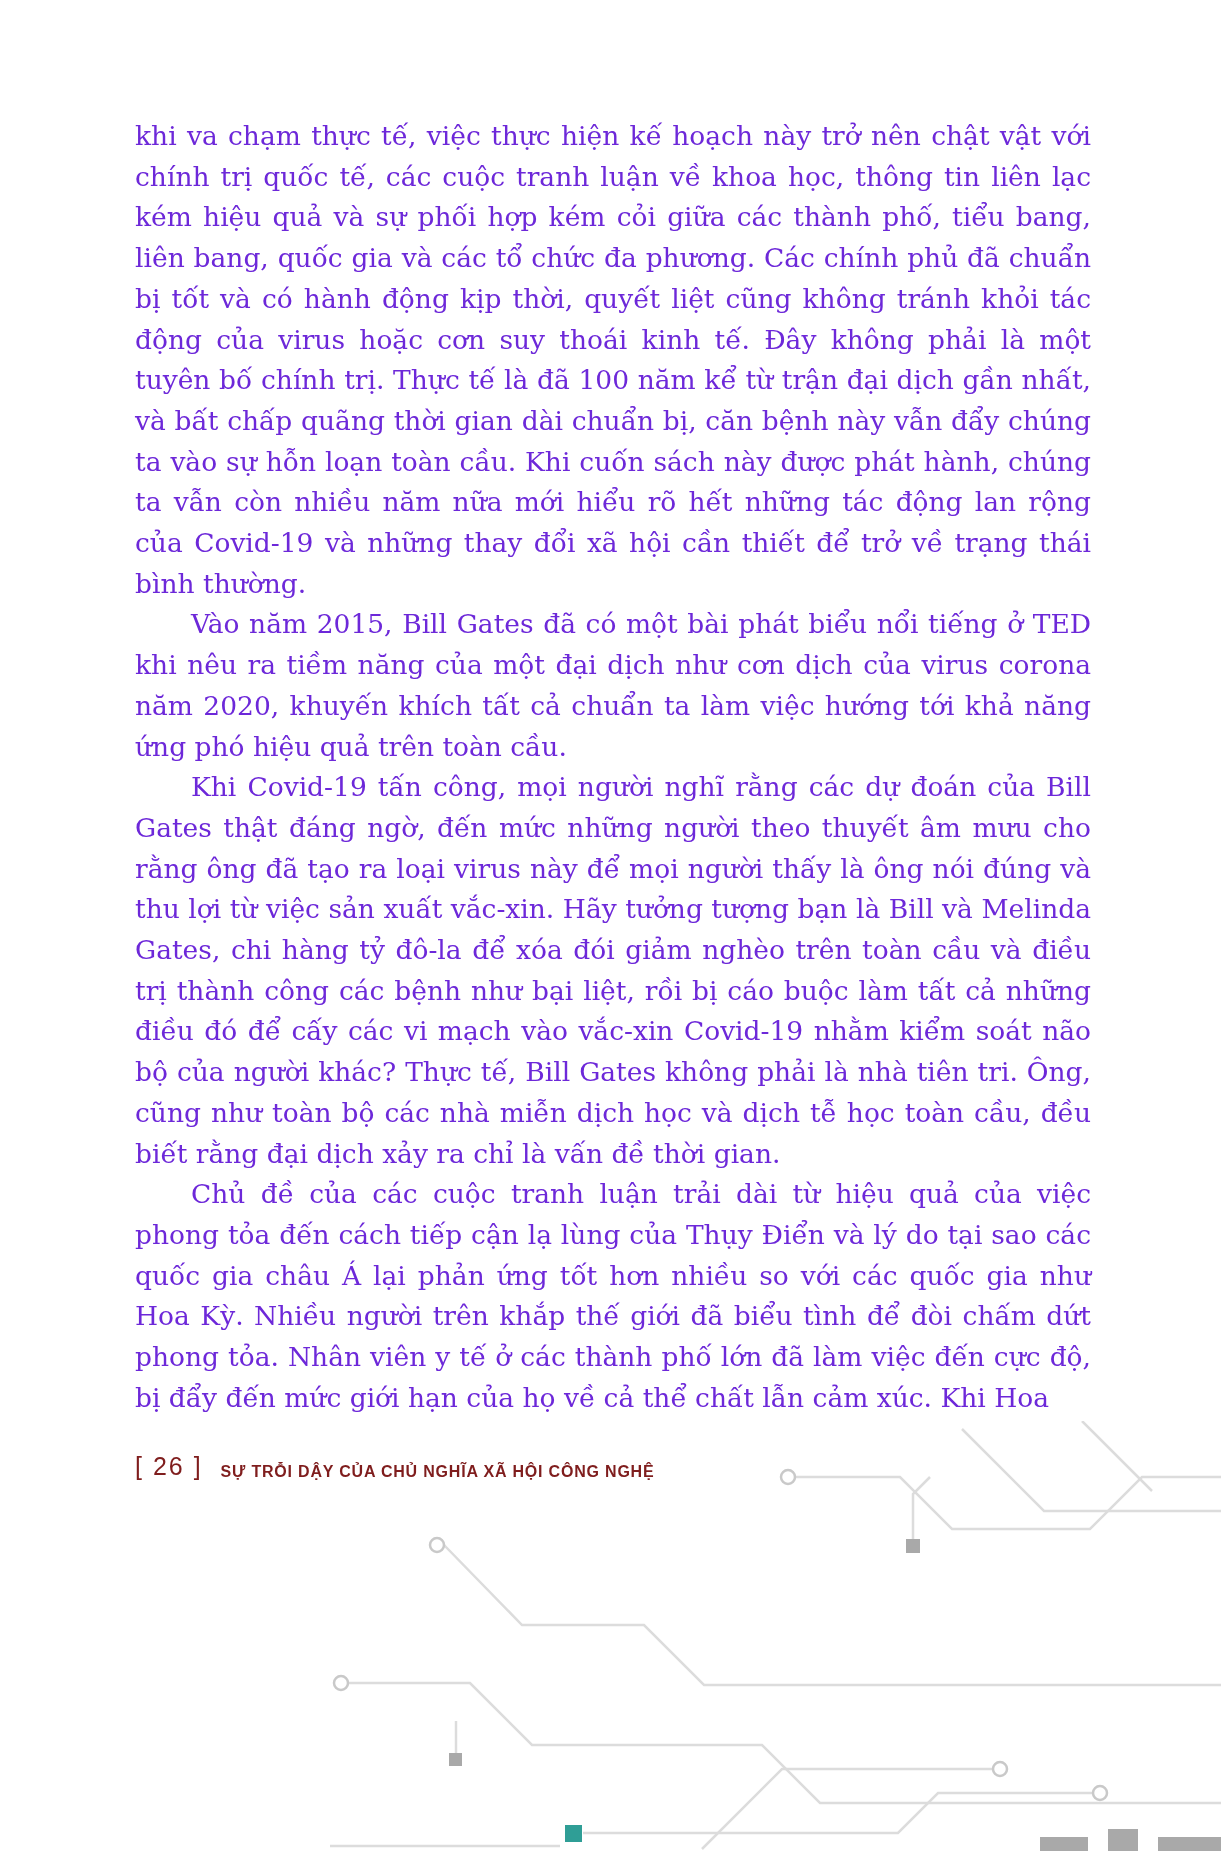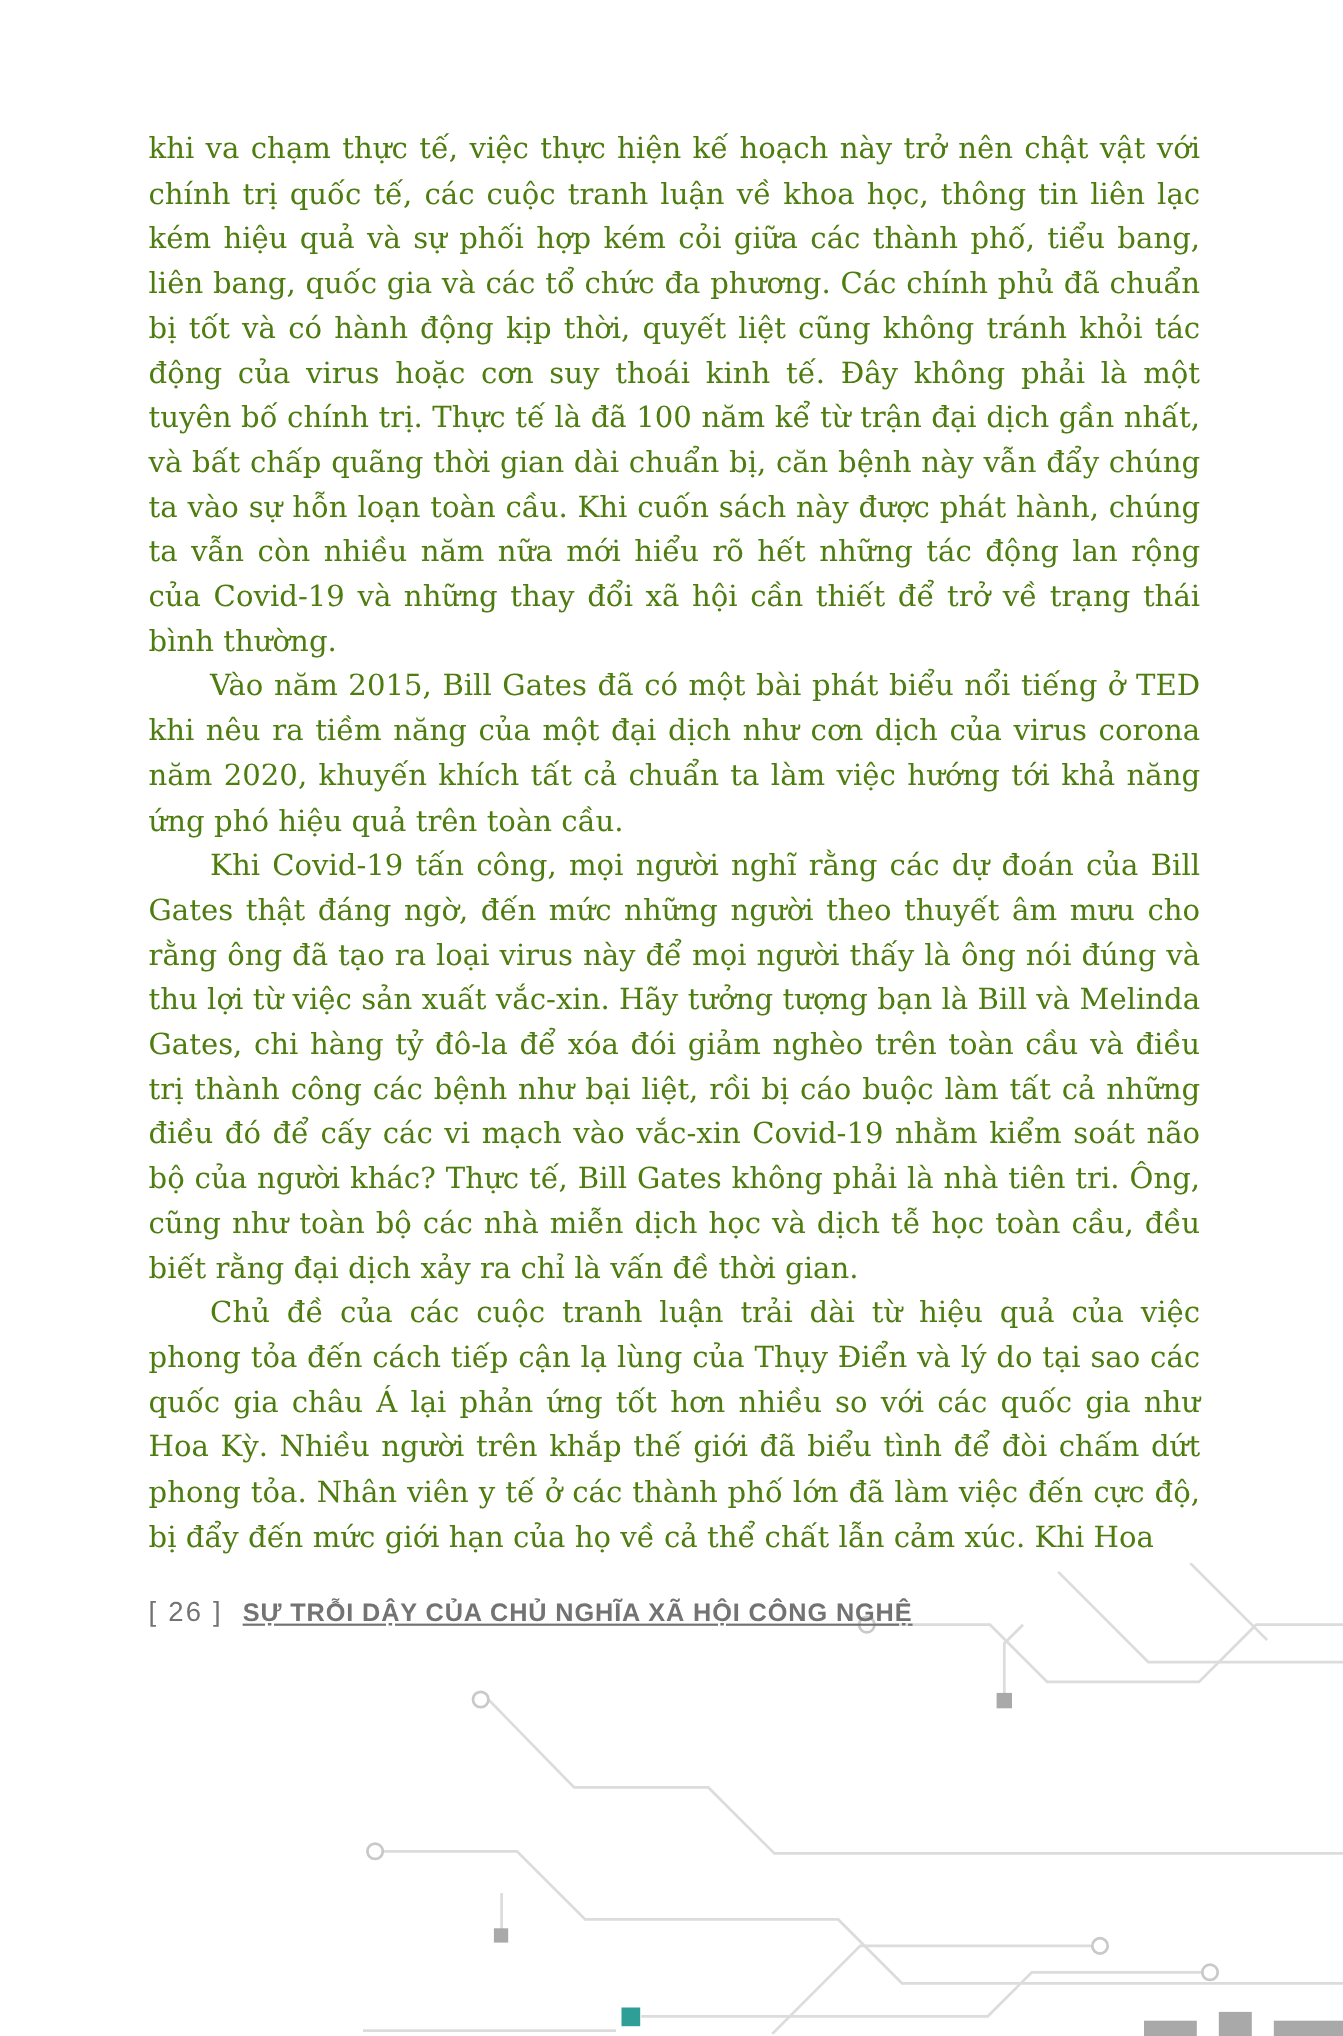--- a/index.html
+++ b/index.html
@@ -12,56 +12,55 @@
     background: #ffffff;
     position: relative;
     overflow: hidden;
     font-family: "DejaVu Serif", serif;
   }
   .text-block {
     position: absolute;
     left: 135px;
     top: 116px;
     width: 956px;
-    color: #4d7c0f;
+    color: #6d28d9;
     font-size: 26.5px;
     line-height: 40.7px;
     text-align: justify;
     z-index: 2;
   }
   .text-block p {
     margin: 0;
     padding: 0;
     text-indent: 56px;
   }
   .text-block p.continued {
     text-indent: 0;
   }
   .footer {
     position: absolute;
     left: 135px;
     top: 1452px;
     display: flex;
-    align-items: center;
+    align-items: flex-end;
     gap: 18px;
     font-family: "Liberation Sans", sans-serif;
-    color: #737373;
+    color: #7f1d1d;
     z-index: 3;
     white-space: nowrap;
   }
   .page-number {
     font-size: 25px;
     font-weight: 400;
     letter-spacing: 2px;
   }
   .footer-title {
-    font-size: 23px;
+    font-size: 16px;
     font-weight: 700;
     letter-spacing: 0.8px;
-    text-decoration: underline;
   }
   .circuit {
     position: absolute;
     left: 0;
     top: 1421px;
     width: 1221px;
     height: 430px;
     z-index: 1;
   }
 </style>

